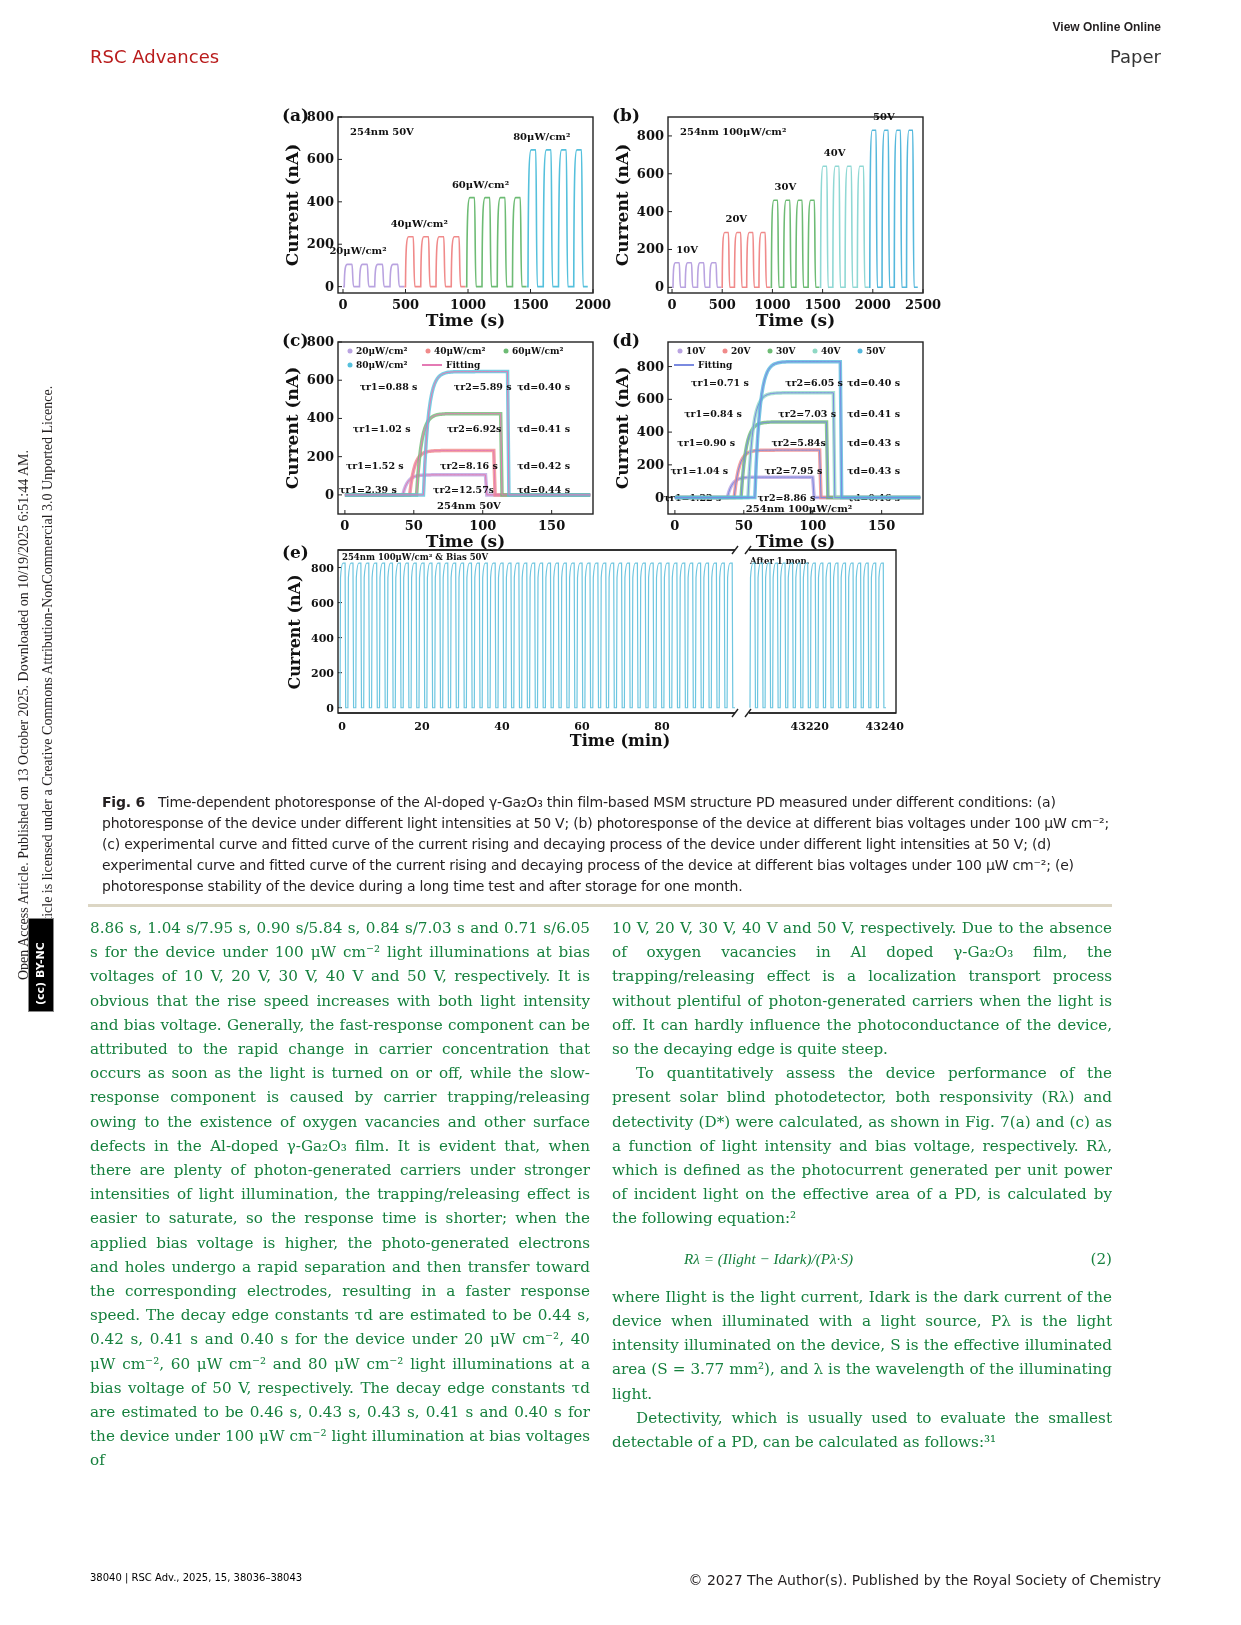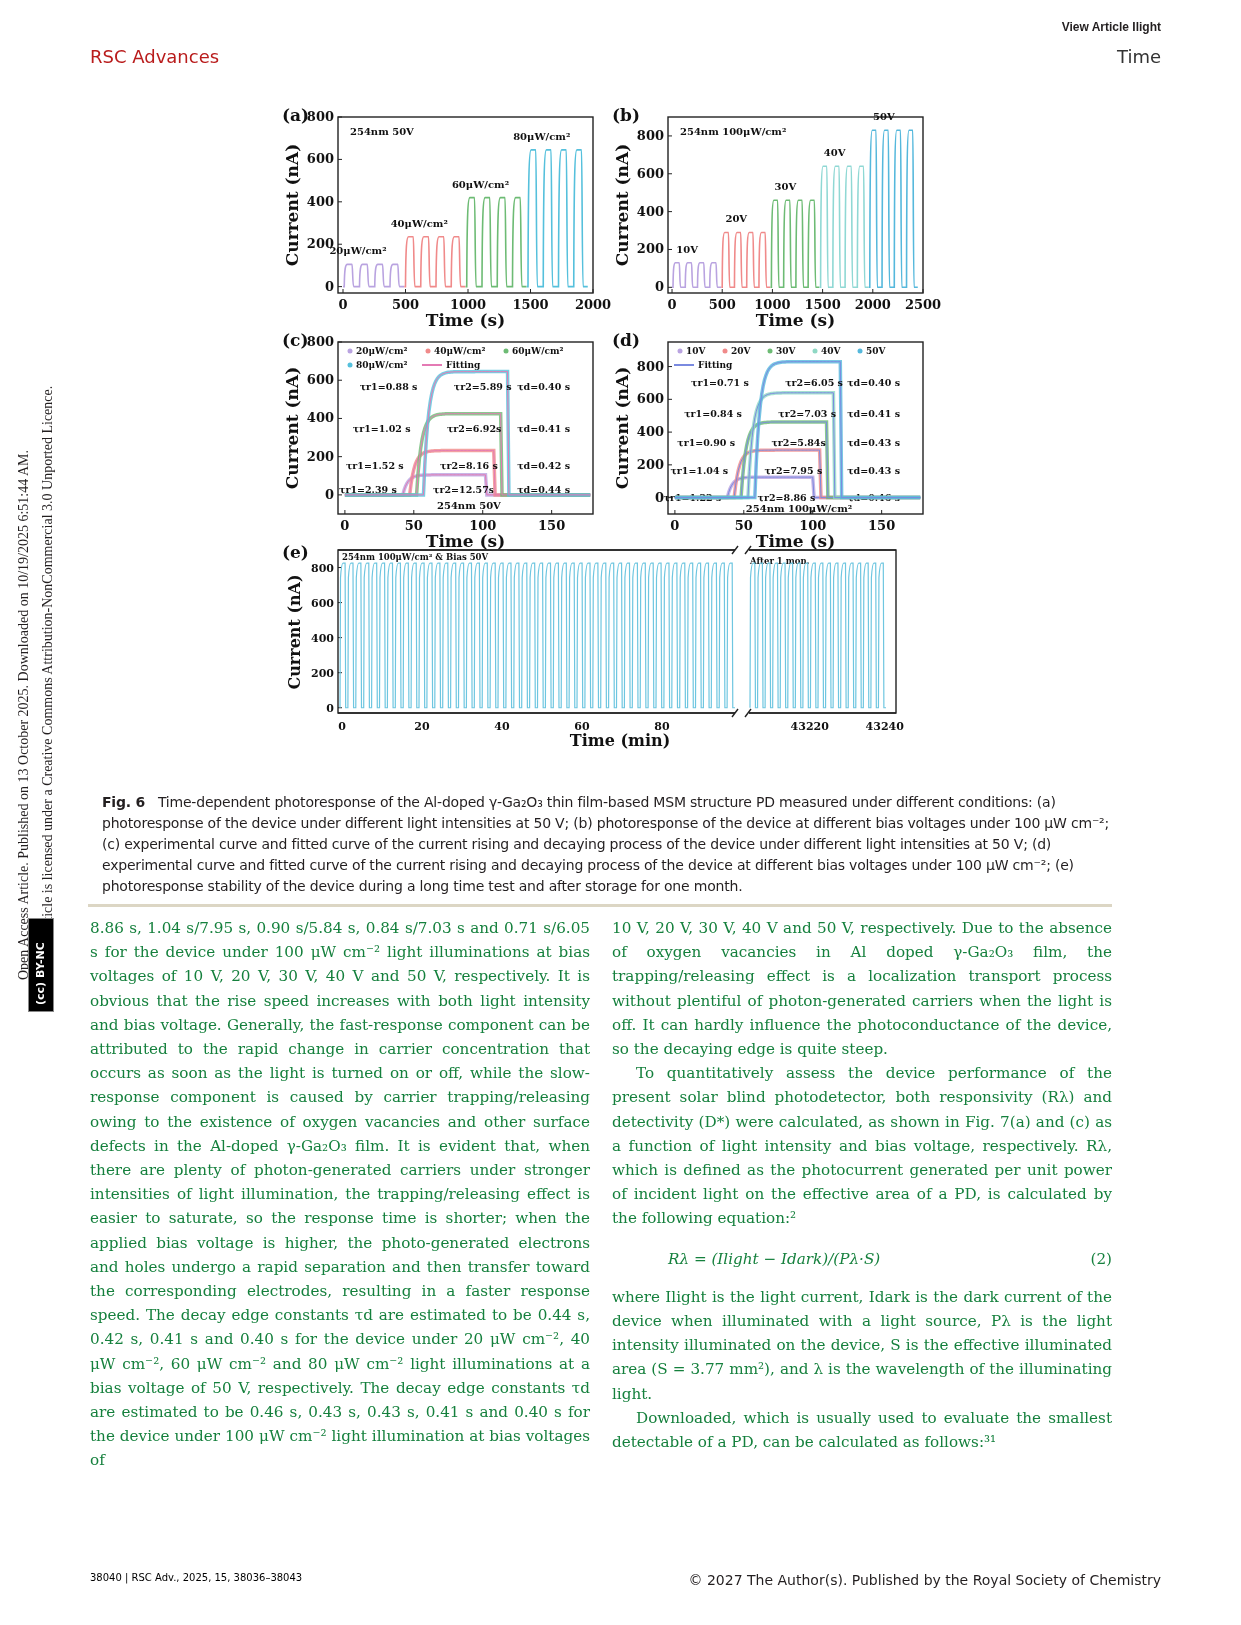--- a/index.html
+++ b/index.html
@@ -18,32 +18,32 @@
   .panel svg { overflow:visible; }
   .caption { position:absolute; left:102px; top:792px; width:1022px; font-size:14px; line-height:21px; color:#231f20; font-family:"DejaVu Sans", sans-serif; letter-spacing:-0.2px; }
   .caption b { font-weight:bold; }
   .rule { position:absolute; left:88px; top:904px; width:1024px; height:3px; background:#dcd6c4; }
   .col { position:absolute; top:916px; width:500px; font-family:"DejaVu Serif", serif; font-size:15.2px; line-height:24.2px; text-align:justify; color:#15803d; }
   .col.left { left:90px; }
   .col.right { left:612px; }
   .col p { margin:0; }
   .col p.indent { text-indent:24px; }
   .eq { display:flex; justify-content:space-between; align-items:center; margin:16px 0 14px 0; font-style:italic; }
-  .eq .expr { margin-left:56px; }
+  .eq .expr { margin-left:72px;font-family:Liberation Serif, serif; }
   .eq .num { font-style:normal; }
   .footer-left { position:absolute; left:90px; top:1572px; font-size:10px; color:#000000; font-family:"DejaVu Sans", sans-serif; }
   .footer-right { position:absolute; right:80px; top:1572px; font-size:14px; color:#231f20; font-family:"DejaVu Sans", sans-serif; }
   .axis-text { font-family:"DejaVu Serif", serif; font-weight:bold; fill:#111; }
 </style>
 </head>
 <body>
 
-<div class="view-online">View Article Ilight</div>
+<div class="view-online">View Online Online</div>
 <div class="hdr-left">RSC Advances</div>
-<div class="hdr-right">Time</div>
+<div class="hdr-right">Paper</div>
 
 <div class="sidebar">
   <div class="side-line1">Open Access Article. Published on 13 October 2025. Downloaded on 10/19/2025 6:51:44 AM.</div>
   <div class="side-line2">This article is licensed under a Creative Commons Attribution-NonCommercial 3.0 Unported Licence.</div>
 </div>
 <div class="cc-badge" style="left:28px;top:918px;">
   <span style="left:5px;top:86px;">(cc) BY-NC</span>
 </div>
 
 <div class="figure">
@@ -288,17 +288,17 @@
 </div>
 
 <div class="col right">
   <p>10 V, 20 V, 30 V, 40 V and 50 V, respectively. Due to the absence of oxygen vacancies in Al doped γ-Ga₂O₃ film, the trapping/releasing effect is a localization transport process without plentiful of photon-generated carriers when the light is off. It can hardly influence the photoconductance of the device, so the decaying edge is quite steep.</p>
   <p class="indent">To quantitatively assess the device performance of the present solar blind photodetector, both responsivity (Rλ) and detectivity (D*) were calculated, as shown in Fig. 7(a) and (c) as a function of light intensity and bias voltage, respectively. Rλ, which is defined as the photocurrent generated per unit power of incident light on the effective area of a PD, is calculated by the following equation:²</p>
   <div class="eq">
     <span class="expr">Rλ = (Ilight − Idark)/(Pλ·S)</span>
     <span class="num">(2)</span>
   </div>
   <p>where Ilight is the light current, Idark is the dark current of the device when illuminated with a light source, Pλ is the light intensity illuminated on the device, S is the effective illuminated area (S = 3.77 mm²), and λ is the wavelength of the illuminating light.</p>
-  <p class="indent">Downloaded, which is usually used to evaluate the smallest detectable of a PD, can be calculated as follows:³¹</p>
+  <p class="indent">Detectivity, which is usually used to evaluate the smallest detectable of a PD, can be calculated as follows:³¹</p>
 </div>
 
 <div class="footer-left">38040 | RSC Adv., 2025, 15, 38036–38043</div>
 <div class="footer-right">© 2027 The Author(s). Published by the Royal Society of Chemistry</div>
 
 </body></html>

